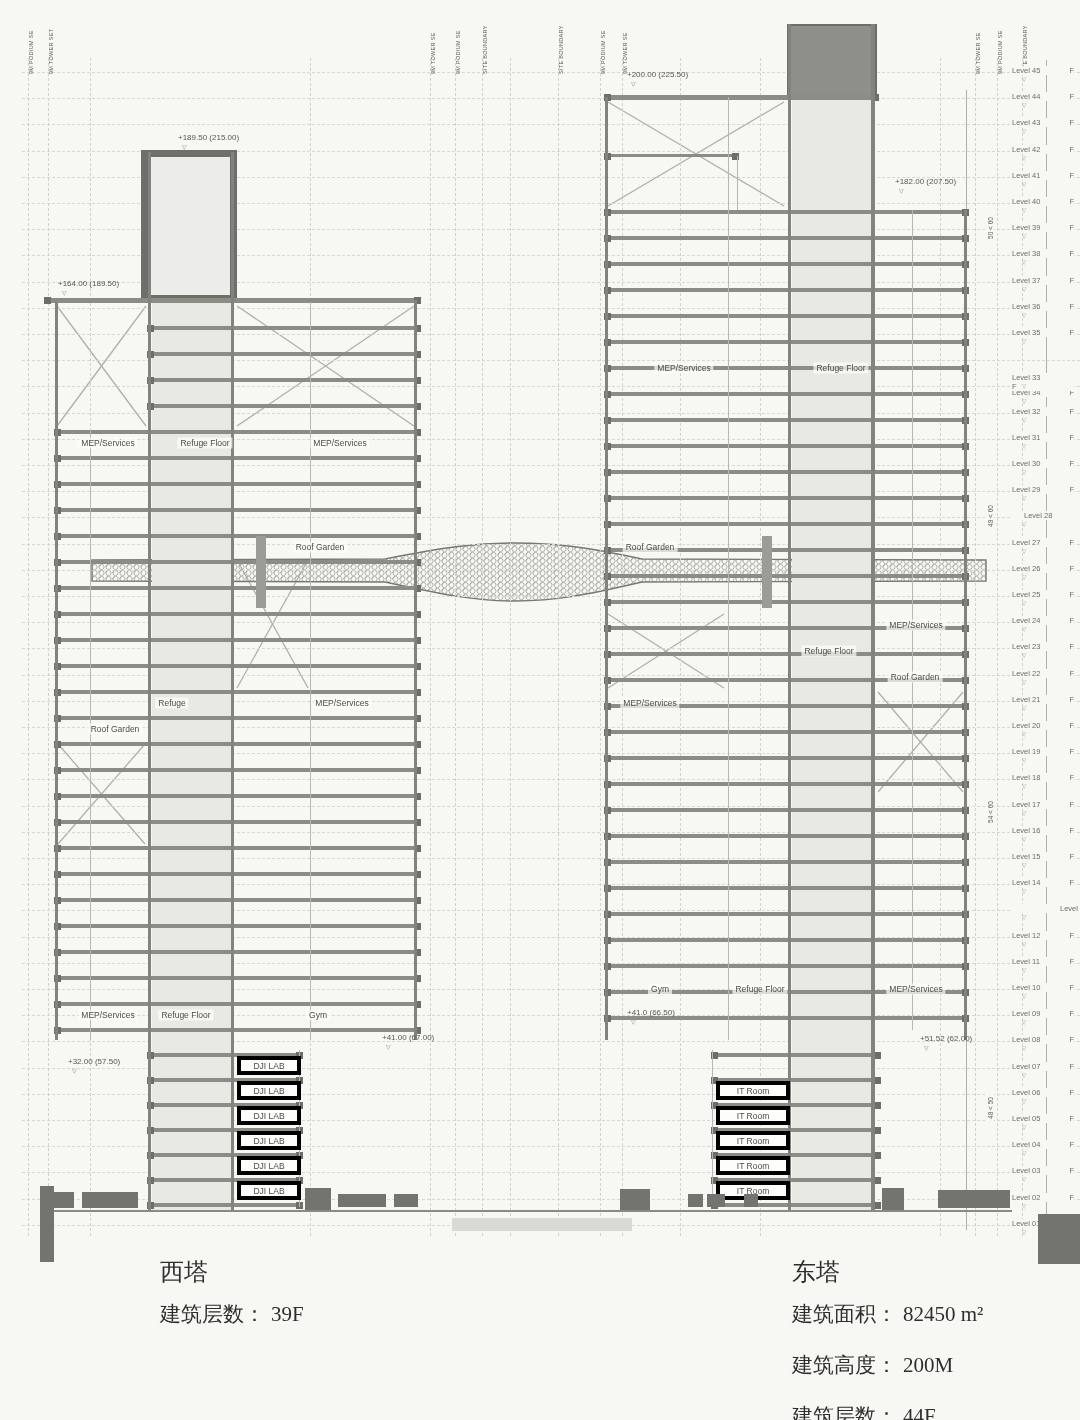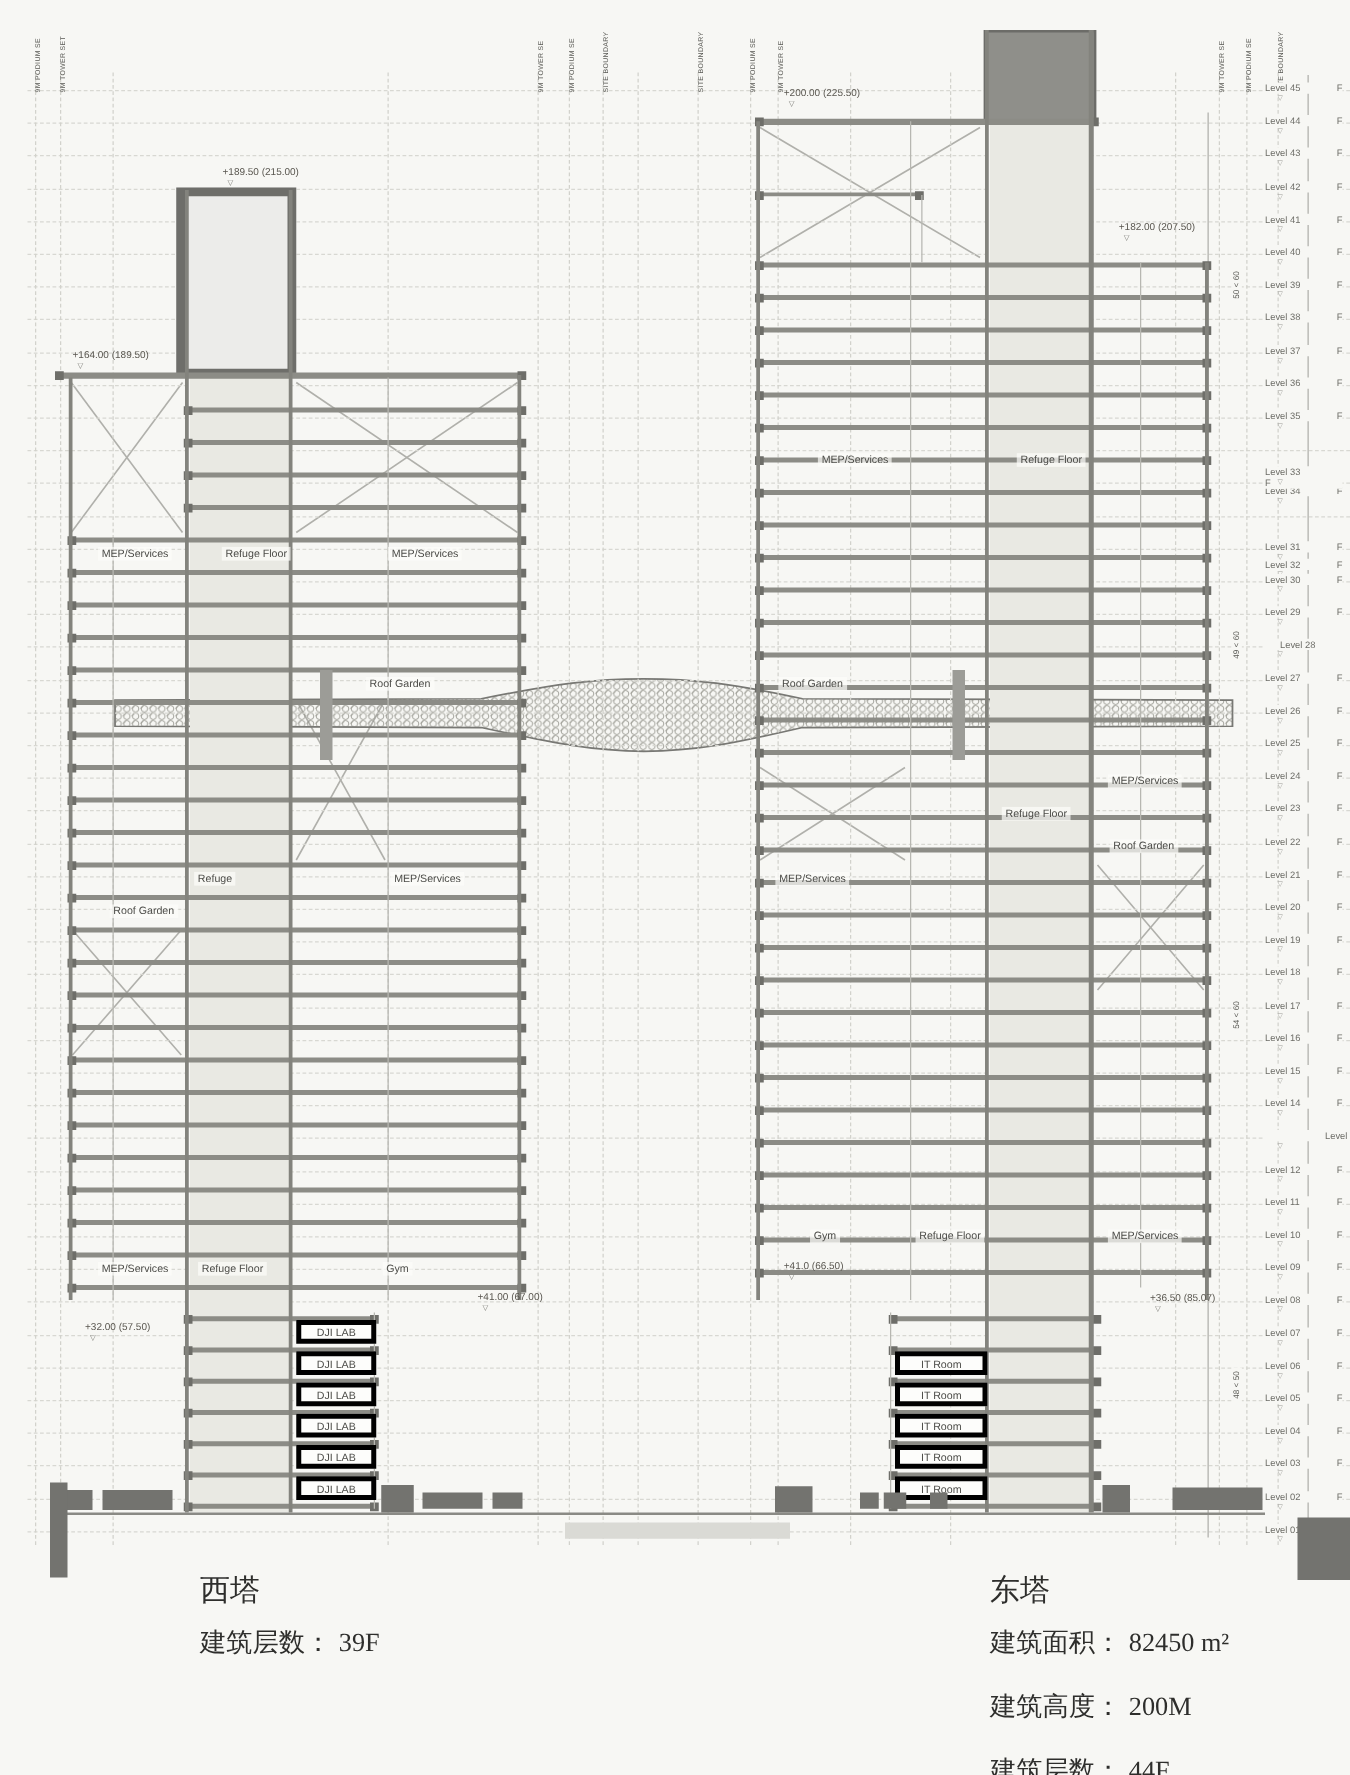--- a/index.html
+++ b/index.html
@@ -275,21 +275,21 @@
     <div class="cell" style="left: 716px; top: 1131px; width: 74px; height: 19px;">IT Room</div>
     <div class="cell" style="left: 716px; top: 1156px; width: 74px; height: 19px;">IT Room</div>
     <div class="cell" style="left: 716px; top: 1181px; width: 74px; height: 19px;">IT Room</div>
     <div class="elev" style="left: 178px; top: 133px;">+189.50 (215.00)</div>
     <div class="elev" style="left: 58px; top: 279px;">+164.00 (189.50)</div>
     <div class="elev" style="left: 627px; top: 70px;">+200.00 (225.50)</div>
     <div class="elev" style="left: 895px; top: 177px;">+182.00 (207.50)</div>
     <div class="elev" style="left: 382px; top: 1033px;">+41.00 (67.00)</div>
     <div class="elev" style="left: 68px; top: 1057px;">+32.00 (57.50)</div>
     <div class="elev" style="left: 627px; top: 1008px;">+41.0 (66.50)</div>
-    <div class="elev" style="left: 920px; top: 1034px;">+36.50 (85.07)</div>
+    <div class="elev" style="left: 920px; top: 1034px;">+51.52 (62.00)</div>
     <div class="axis" style="left: 28px;">9M PODIUM SE</div>
     <div class="axis" style="left: 48px;">9M TOWER SET</div>
     <div class="axis" style="left: 430px;">9M TOWER SE</div>
     <div class="axis" style="left: 455px;">9M PODIUM SE</div>
     <div class="axis" style="left: 482px;">SITE BOUNDARY</div>
     <div class="axis" style="left: 558px;">SITE BOUNDARY</div>
     <div class="axis" style="left: 600px;">9M PODIUM SE</div>
     <div class="axis" style="left: 622px;">9M TOWER SE</div>
     <div class="axis" style="left: 975px;">9M TOWER SE</div>
     <div class="axis" style="left: 997px;">9M PODIUM SE</div>
@@ -343,21 +343,21 @@
       <span>F</span>
     </div>
     <div class="lvl" style="top: 352px; margin-top: 36px;">
       <span>Level 34</span>
       <span>F</span>
     </div>
     <div class="lvl" style="top: 373px; flex-direction: column;">
       <span>Level 33</span>
       <span>F</span>
     </div>
-    <div class="lvl" style="top: 406.6px; margin-top: 40px;">
+    <div class="lvl" style="top: 406.6px;">
       <span>Level 32</span>
       <span>F</span>
     </div>
     <div class="lvl" style="top: 432.8px;">
       <span>Level 31</span>
       <span>F</span>
     </div>
     <div class="lvl" style="top: 459px;">
       <span>Level 30</span>
       <span>F</span>

